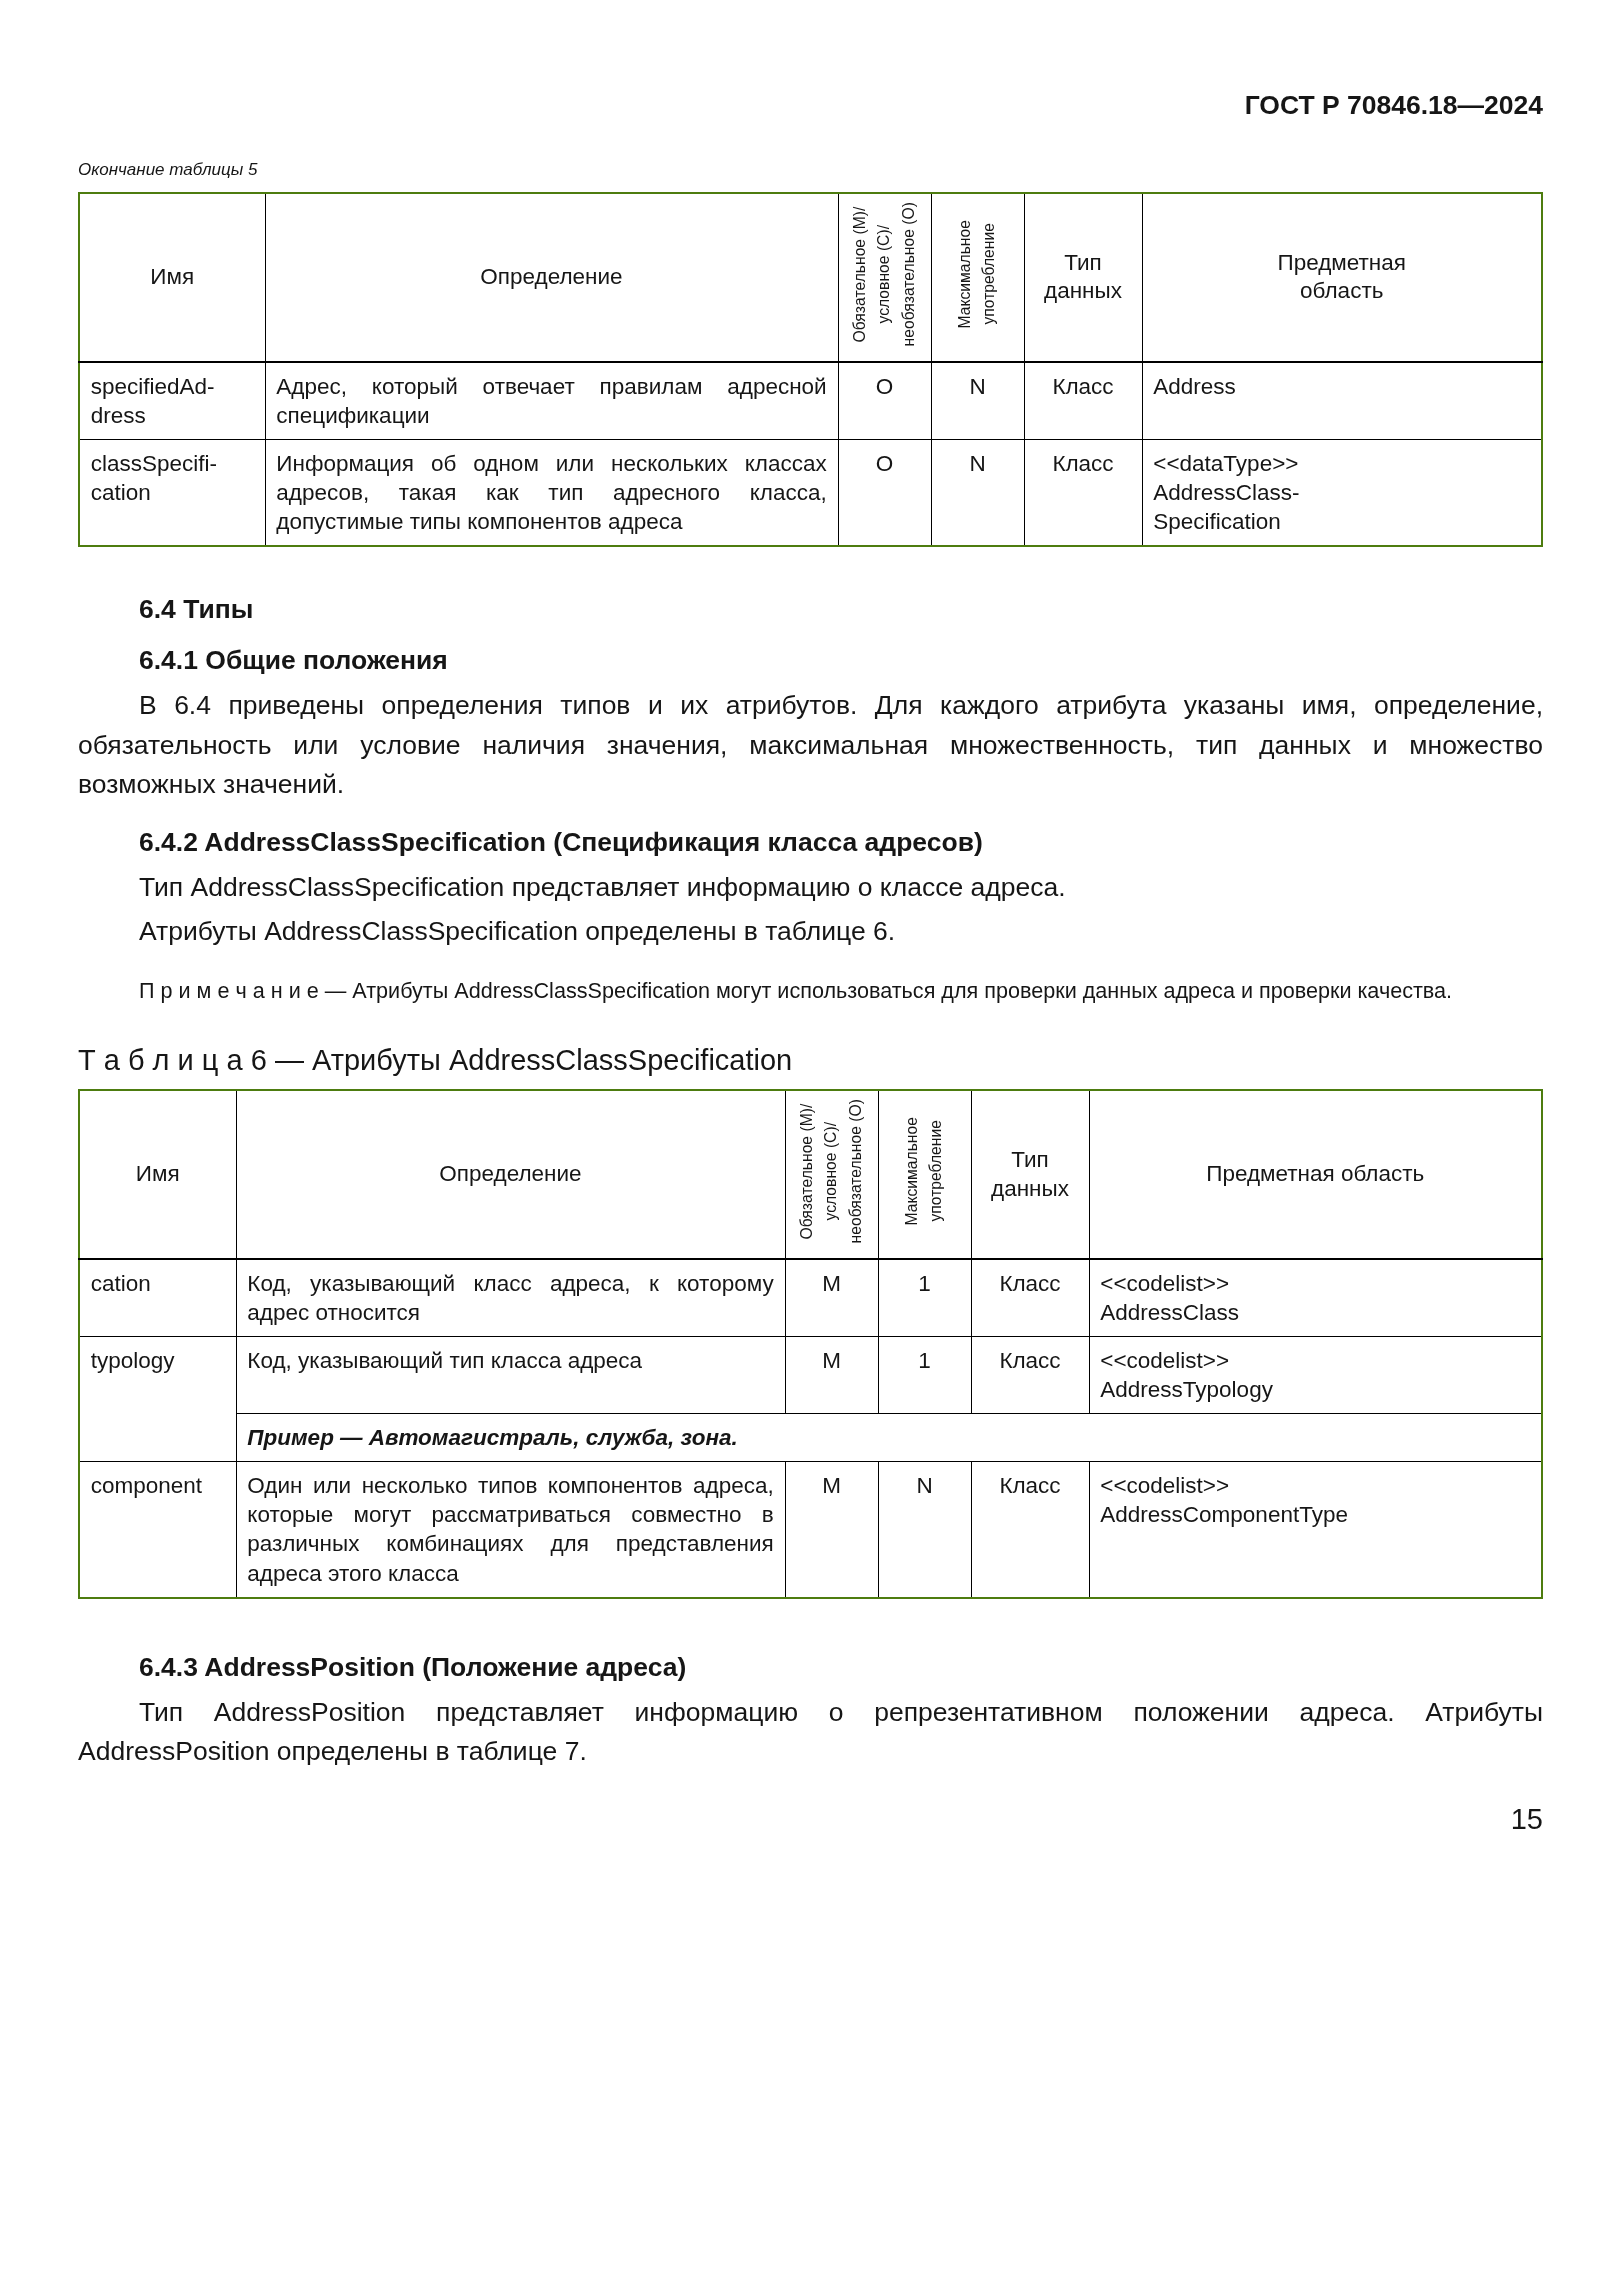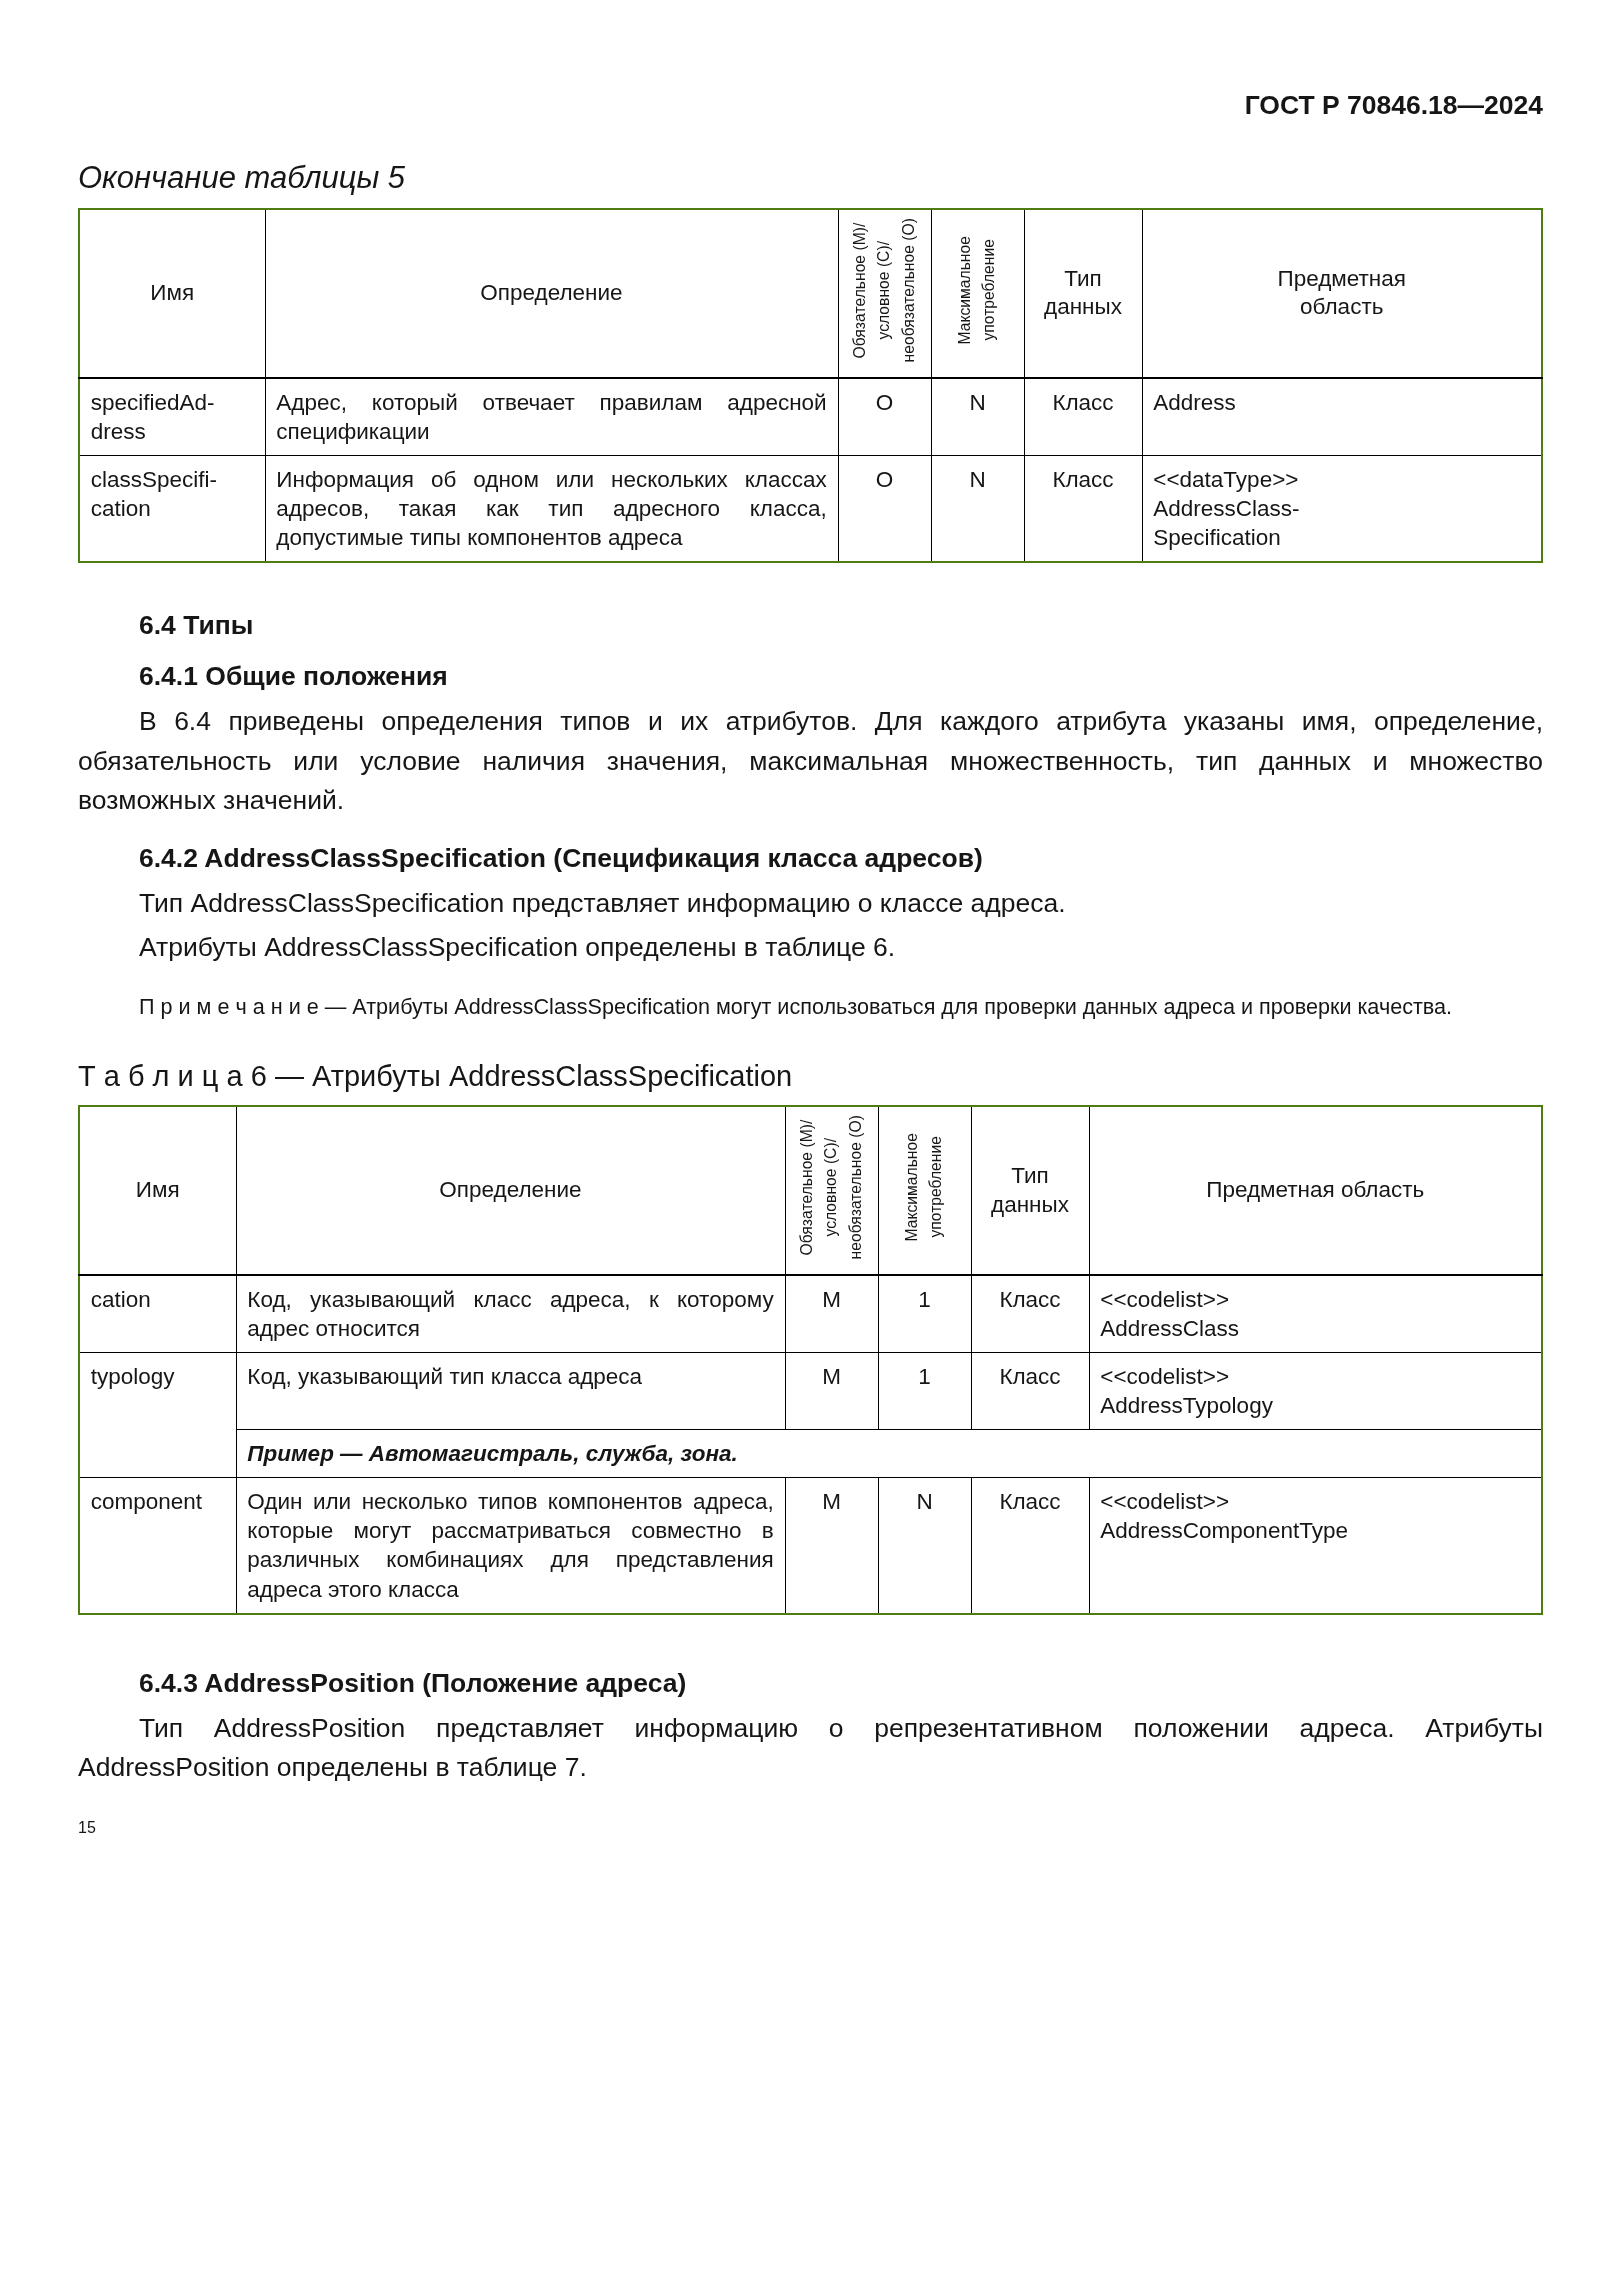--- a/index.html
+++ b/index.html
@@ -19,21 +19,21 @@
     padding: 90px 78px 0 78px;
   }
   .doc-header {
     text-align: right;
     font-weight: bold;
     font-size: 26.5px;
     margin-bottom: 39px;
   }
   .cont-caption {
     font-style: italic;
-    font-size: 31px;
+    font-size: 17px;
     margin-bottom: 11.8px;
   }
   .gost-table {
     width: 100%;
     border-collapse: collapse;
     table-layout: fixed;
     border: 2px solid #4d7c0f;
   }
   .gost-table th, .gost-table td { border: 1px solid #000; }
   .gost-table thead th {
@@ -90,22 +90,22 @@
     line-height: 1.5;
     text-align: justify;
     text-indent: 61px;
     margin: 23.5px 0 37px;
   }
   .table-caption {
     font-size: 29px;
     margin: 0 0 11.8px;
   }
   .page-number {
-    text-align: left;
-    font-size: 16px;
+    text-align: right;
+    font-size: 29px;
     margin-top: 31px;
   }
 </style>
 </head>
 <body>
 
 <div class="page">
   <div class="content">
 
     <div class="doc-header">ГОСТ Р 70846.18—2024</div>

